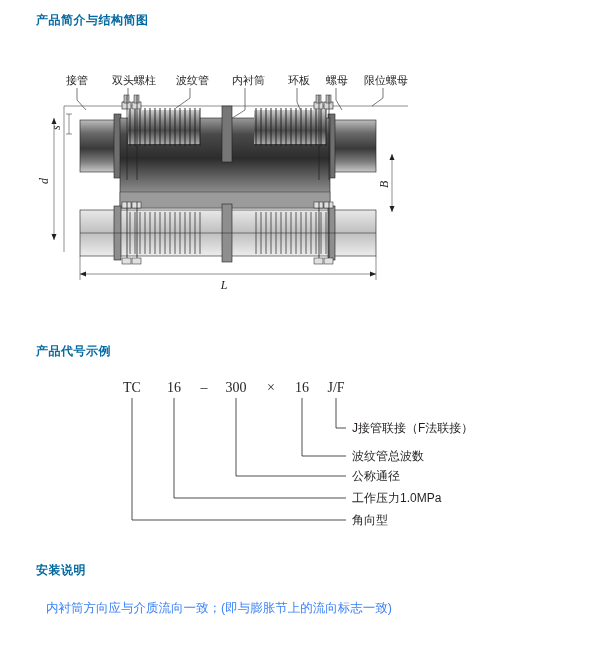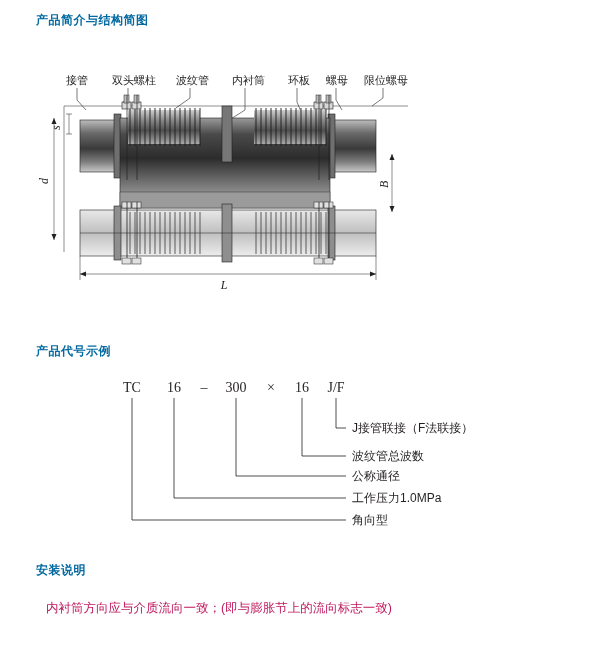--- a/index.html
+++ b/index.html
@@ -70,21 +70,21 @@
   }
 
   
   #install-notes {
     position: absolute;
     left: 46px;
     top: 598px;
     width: 500px;
     font-size: 12.5px;
     line-height: 20px;
-    color: #be185d;
+    color: #3b82f6;
   }
   #install-notes div { white-space: pre; }
 </style>
 </head>
 <body>
 
 <div class="section-title" id="title-1">产品简介与结构简图</div>
 
 <div id="figure-structure">
   <svg width="528" height="230" viewBox="0 0 528 230" xmlns="http://www.w3.org/2000/svg">

